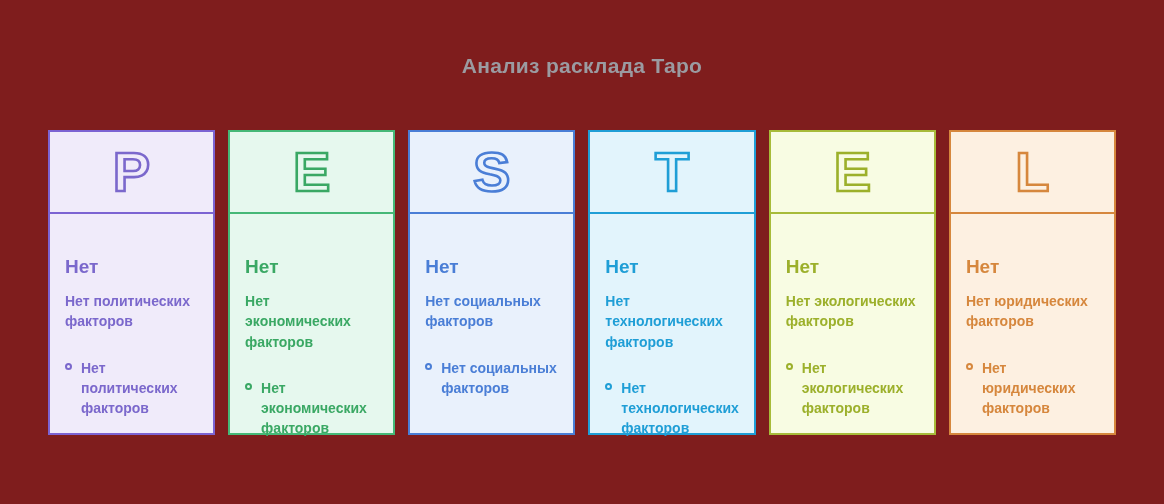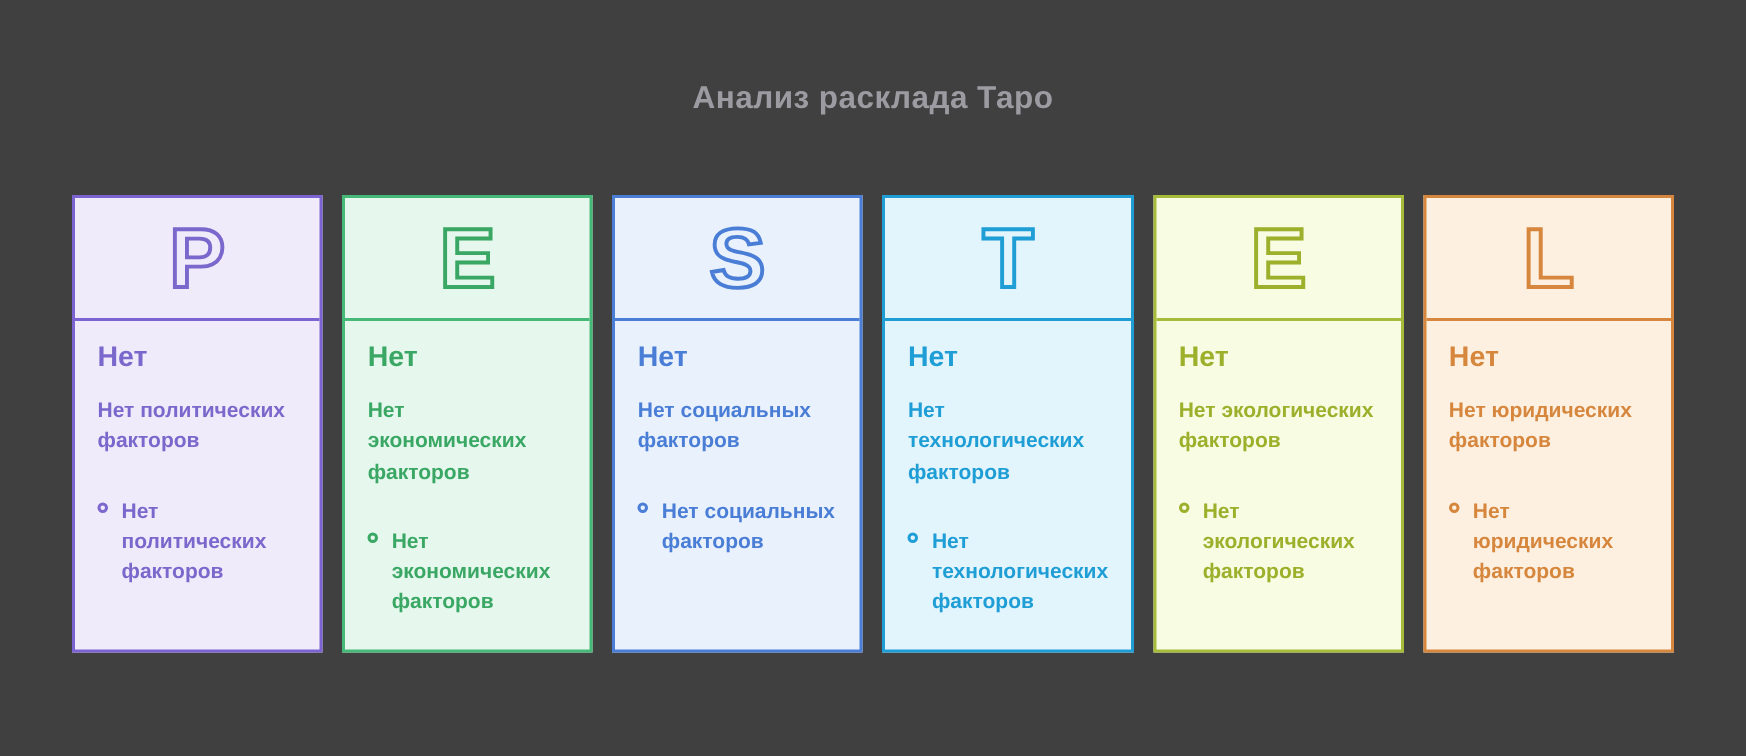--- a/index.html
+++ b/index.html
@@ -5,21 +5,21 @@
   * { margin: 0; padding: 0; box-sizing: border-box; }
   html, body {
     width: 1164px; height: 504px;
     background: #ffffff;
     font-family: "Liberation Sans", sans-serif;
     overflow: hidden;
   }
   .canvas {
     position: relative;
     width: 1164px; height: 504px;
-    background: #404040;
+    background: #7f1d1d;
   }
   .page-title {
     position: absolute;
     top: 54px; left: 0; right: 0;
     text-align: center;
     font-size: 21px;
     font-weight: bold;
     color: #9b9ba1;
     letter-spacing: 0.3px;
   }
@@ -53,20 +53,21 @@
   }
   @supports (-webkit-text-stroke: 2px #000) {
     .letter {
       color: transparent;
       -webkit-text-stroke: 2.6px var(--accent);
     }
   }
   .col-body {
     padding: 14px 15px 14px 15px;
     color: var(--accent);
+    margin-top: 28px;
   }
   .col-heading {
     font-size: 19px;
     font-weight: bold;
     color: var(--accent);
   }
   .col-desc {
     margin-top: 13px;
     font-size: 14px;
     font-weight: 600;

